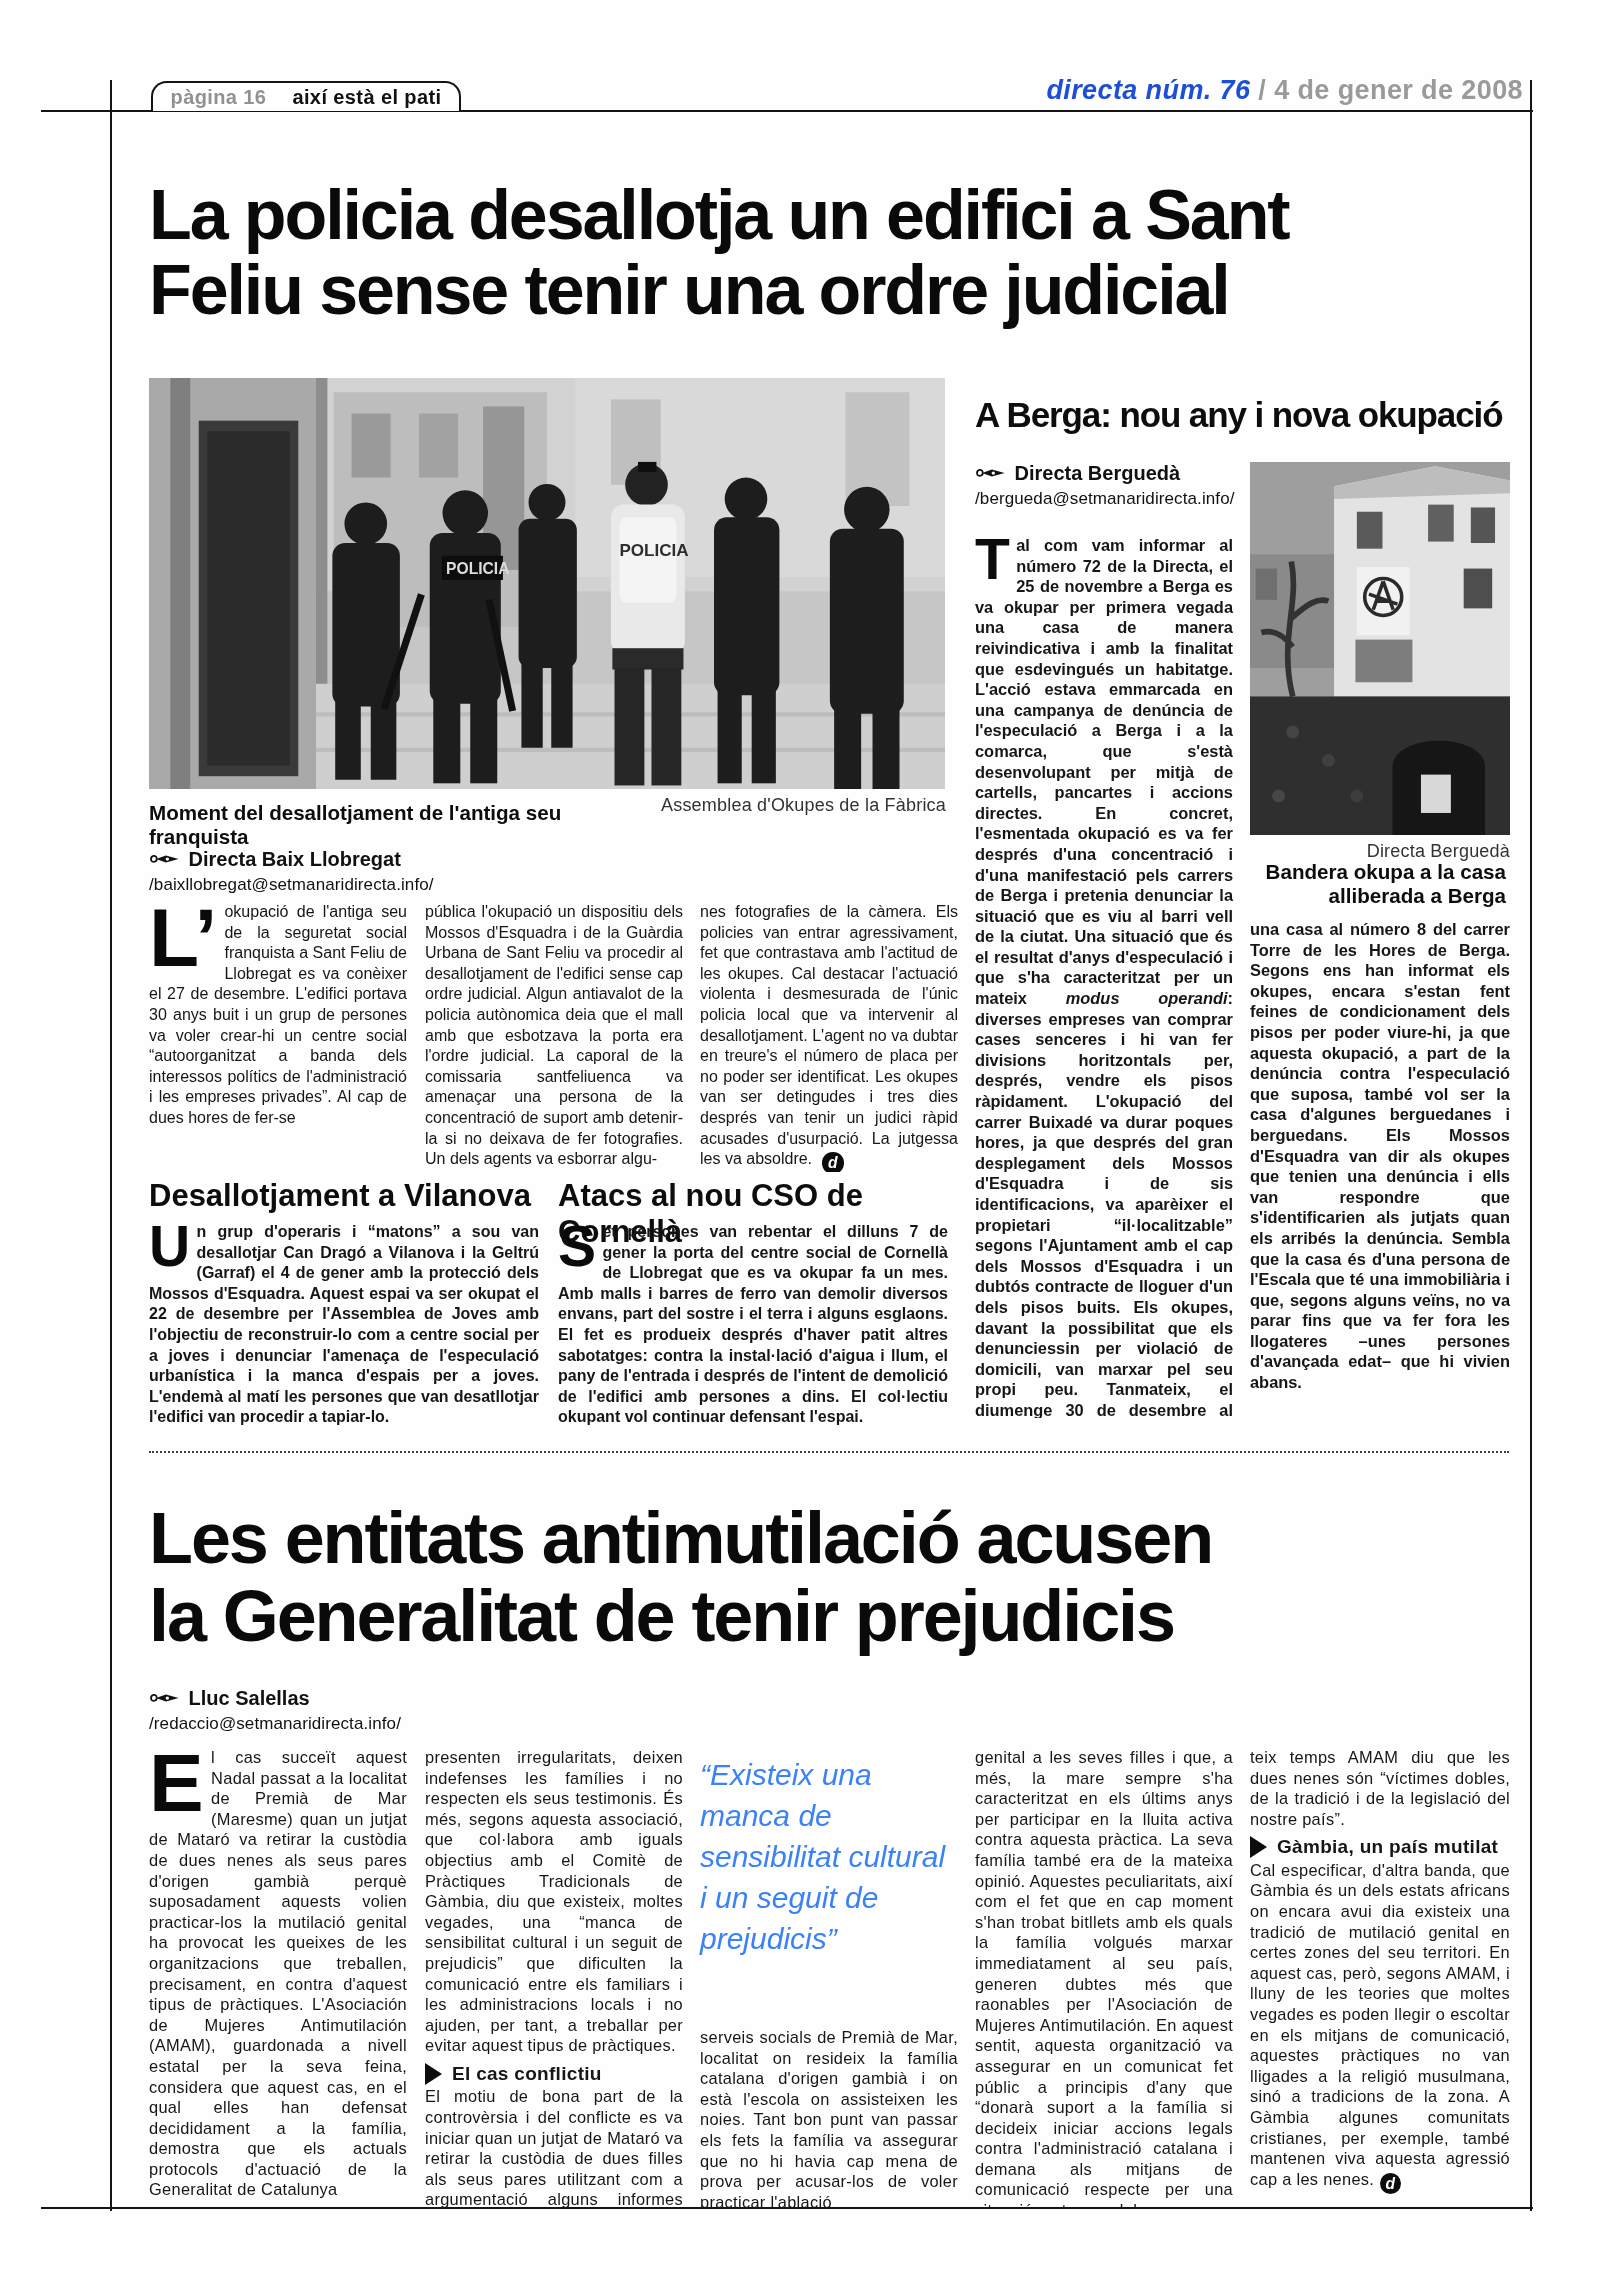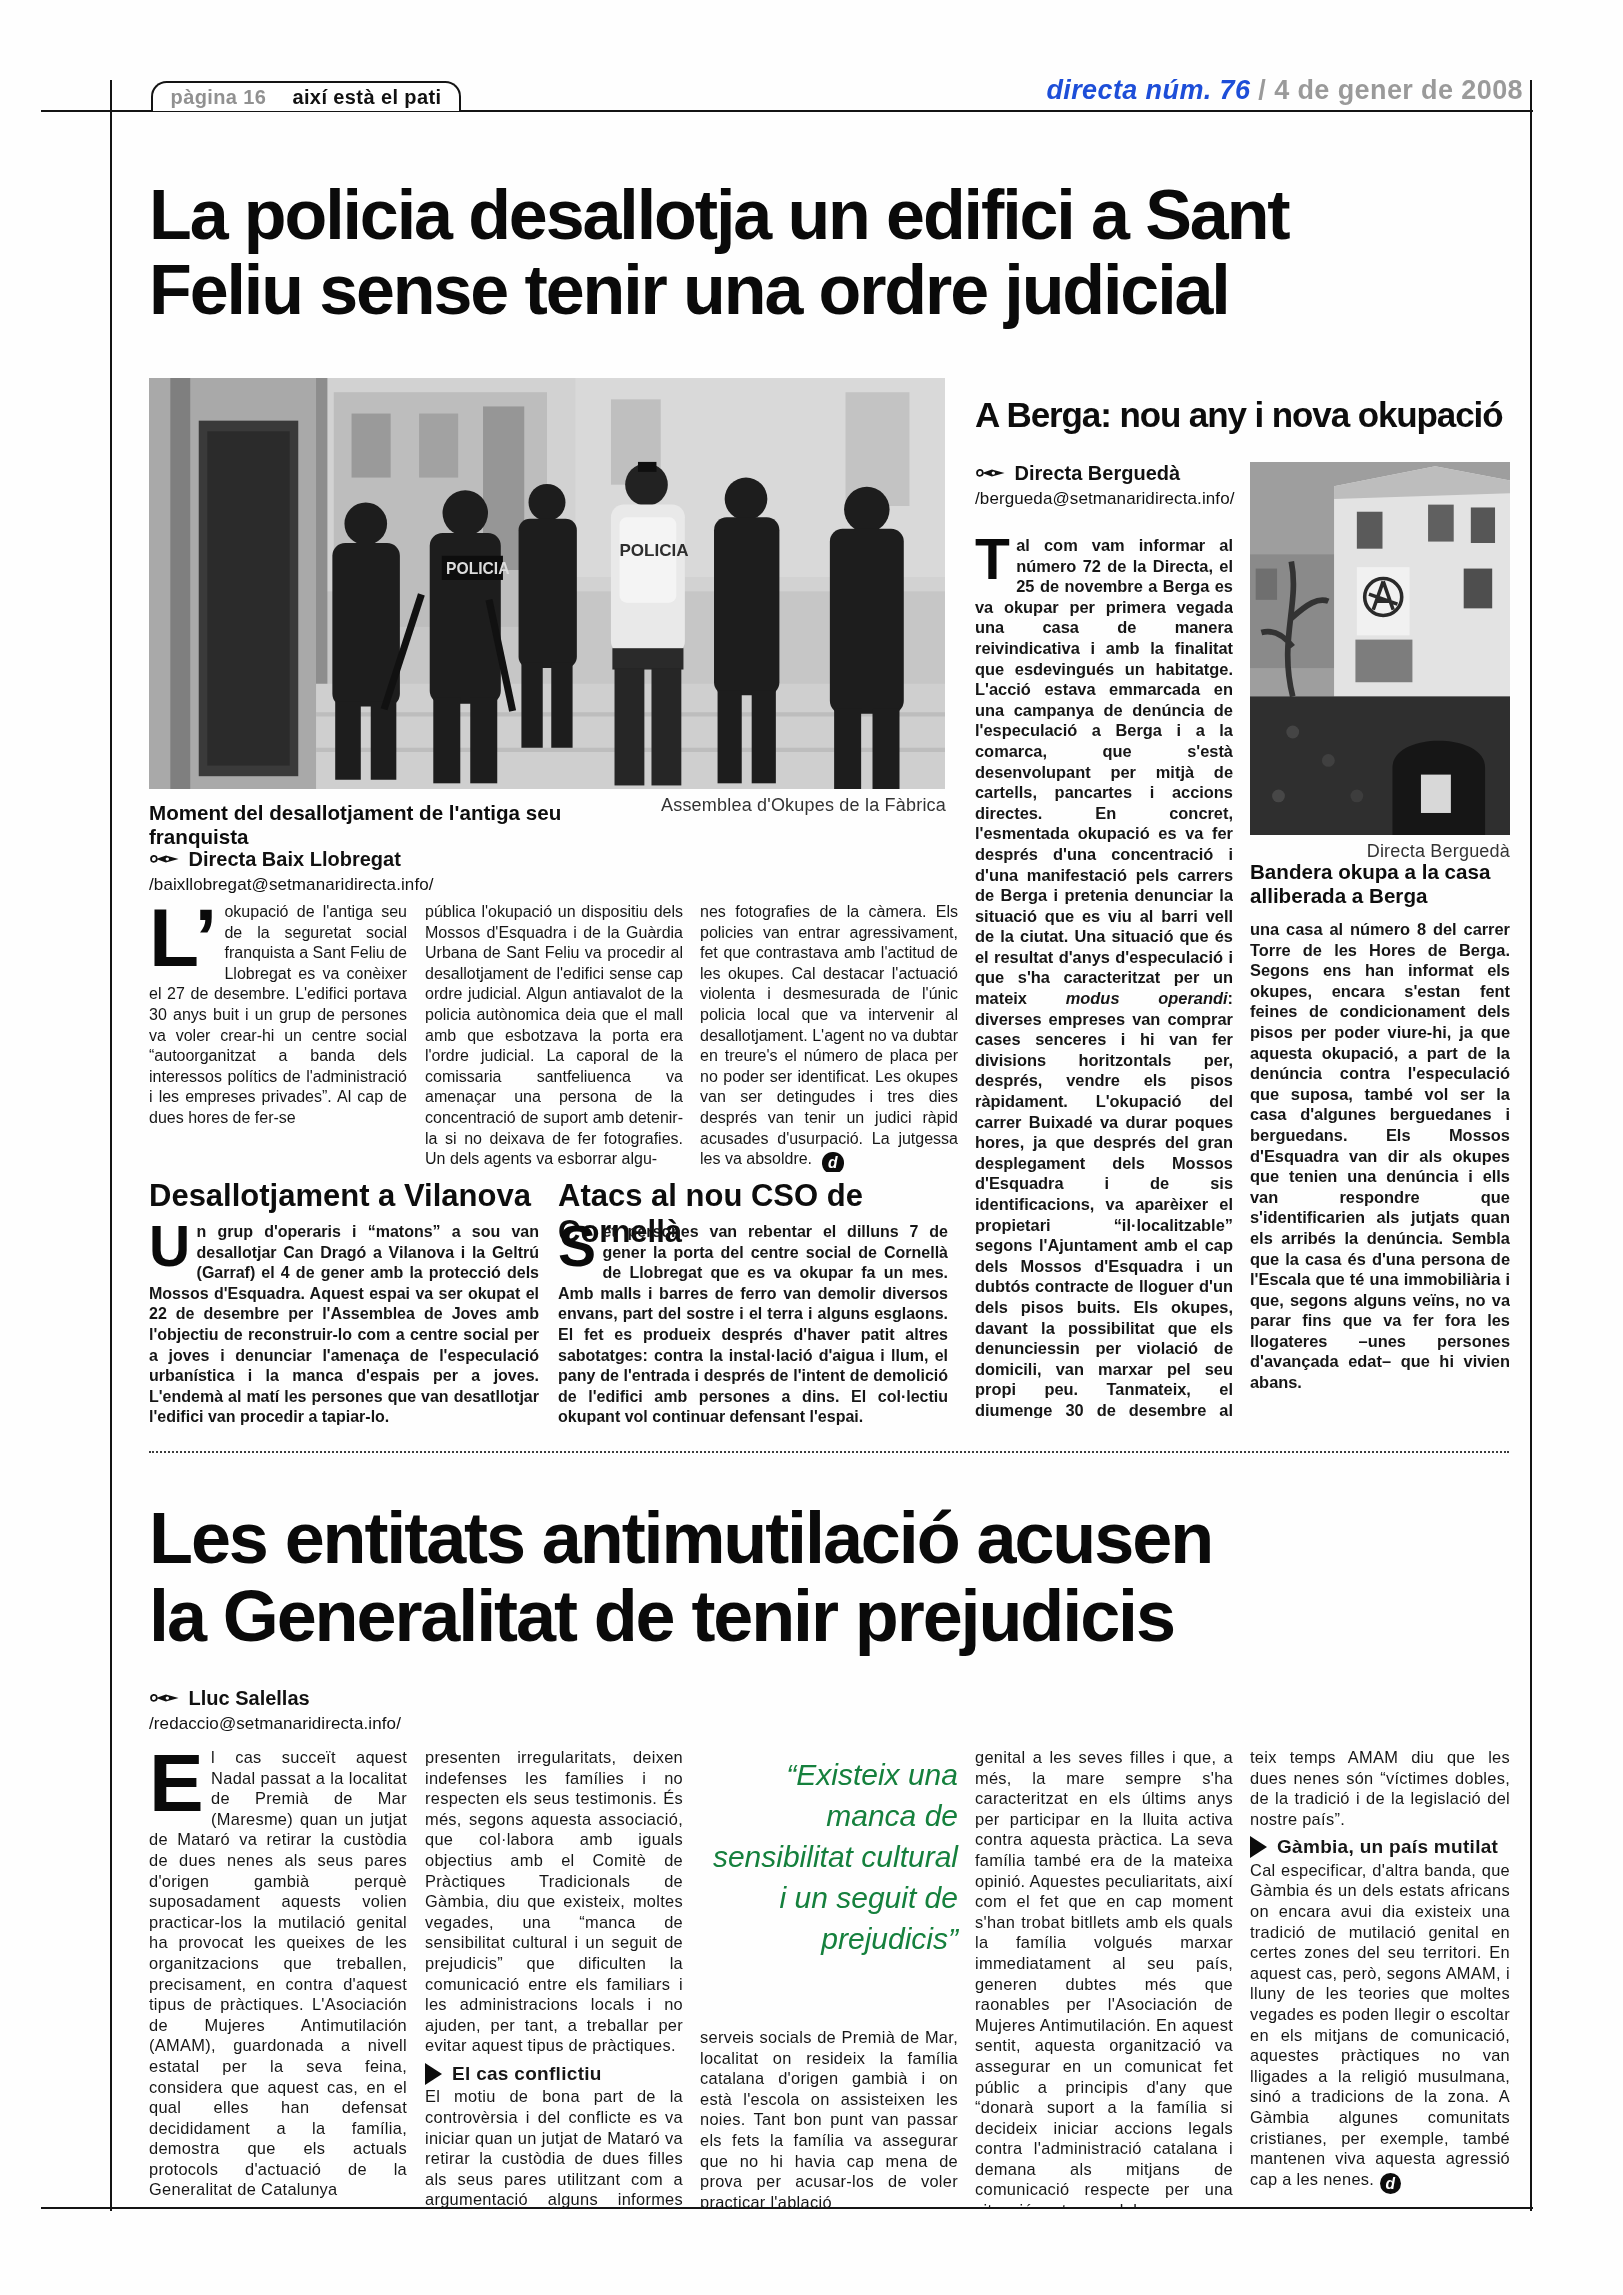--- a/index.html
+++ b/index.html
@@ -35,21 +35,21 @@
   .dropcap2{float:left;font-weight:bold;font-size:57px;line-height:43px;padding:2.8px 6.4px 0 0;color:#0a0a0a;}
   .it{font-style:italic;}
   
   .byline-top{display:flex;align-items:center;gap:8.5px;font-weight:bold;font-size:20px;}
   .byline-email{font-size:17px;margin-top:4.3px;letter-spacing:0.1px;}
   .pen-icon svg{display:block;}
   
   .credit{font-size:18px;color:#333;text-align:right;letter-spacing:0.2px;}
   .caption{font-weight:bold;font-size:20.6px;line-height:24px;color:#0d0d0d;}
   
-  .pullquote{font-size:30px;line-height:41px;font-style:italic;color:#15803d;text-align:right;font-weight:500;}
+  .pullquote{font-size:30px;line-height:41px;font-style:italic;color:#3b82f6;text-align:left;font-weight:500;}
   
   .secthead{display:flex;align-items:center;gap:10px;font-weight:bold;font-size:19px;margin:7.1px 0 1.4px 0;text-align:left;}
   .arrow-icon{width:0;height:0;border-top:11.4px solid transparent;border-bottom:11.4px solid transparent;border-left:17px solid #0c0c0c;display:inline-block;}
   .para{margin:0 0 0 0;}
   
   .endmark{display:inline-block;width:21.3px;height:21.3px;border-radius:50%;background:#0c0c0c;color:#fff;
            font-weight:bold;font-style:italic;font-size:15.6px;line-height:21.3px;text-align:center;vertical-align:-4.3px;margin-left:5.7px;}
   .photo{background:#c9c9c9;overflow:hidden;}
   .photo svg{display:block;}
 </style>
@@ -217,21 +217,21 @@
       <path d="M200 525 L200 430 C200 380 330 380 330 430 L330 525 Z" fill="#161616"></path>
       <circle cx="60" cy="380" r="9" fill="#454545"></circle>
         <circle cx="110" cy="420" r="9" fill="#404040"></circle>
       <circle cx="40" cy="470" r="9" fill="#474747"></circle>
         <circle cx="150" cy="470" r="9" fill="#3d3d3d"></circle>
       <rect x="240" y="440" width="42" height="54" fill="#d8d8d8"></rect>
     </svg>
   </div>
 
   <div class="abs credit" style="left:1250px;top:841px;width:260px;">Directa Berguedà</div>
-  <div class="abs caption" style="left:1250px;top:860px;width:256px;">Bandera okupa a la casa alliberada a Berga</div>
+  <div class="abs caption" style="left:1250px;top:860px;width:256px;text-align:right;">Bandera okupa a la casa alliberada a Berga</div>
 
   <div class="abs bodytext boldcol" style="left:1250px;top:919px;width:260px;height:503px;">una casa al número 8 del carrer Torre de les Hores de Berga. Segons ens han informat els okupes, encara s'estan fent feines de condicionament dels pisos per poder viure-hi, ja que aquesta okupació, a part de la denúncia contra l'especulació que suposa, també vol ser la casa d'algunes berguedanes i berguedans. Els Mossos d'Esquadra van dir als okupes que tenien una denúncia i ells van respondre que s'identificarien als jutjats quan els arribés la denúncia. Sembla que la casa és d'una persona de l'Escala que té una immobiliària i que, segons alguns veïns, no va parar fins que va fer fora les llogateres –unes persones d'avançada edat– que hi vivien abans.</div>
 
   <div class="abs dotted-rule" style="left:149px;top:1451px;width:1360px;"></div>
 
 
   <div class="abs headline h2a">
     <span class="hl-line">Les entitats antimutilació acusen</span>
     <span class="hl-line">la Generalitat de tenir prejudicis</span>
   </div>

